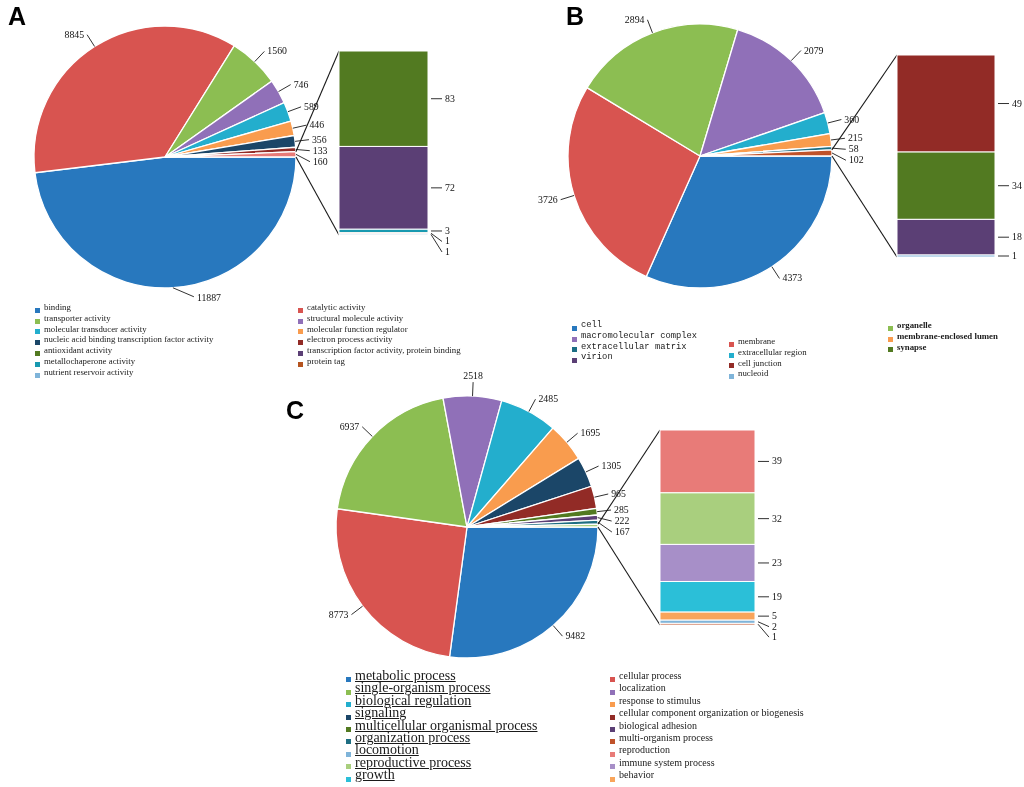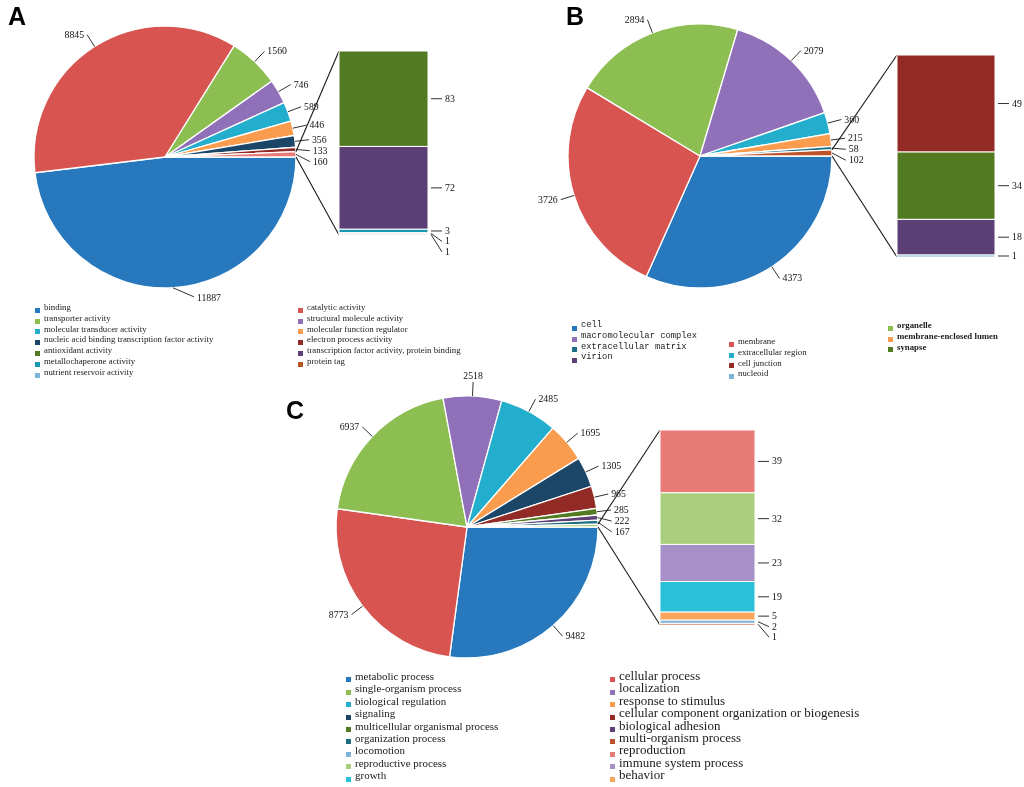--- a/index.html
+++ b/index.html
@@ -266,21 +266,21 @@
         </div>
         <div class="legend-item">
           <span class="marker" style="background: rgb(249, 156, 78);"></span>
           <span>membrane-enclosed lumen</span>
         </div>
         <div class="legend-item">
           <span class="marker" style="background: rgb(82, 122, 33);"></span>
           <span>synapse</span>
         </div>
       </div>
-      <div class="legend-col" style="left: 346px; top: 670px; font-size: 11px; line-height: 12.4px;">
+      <div class="legend-col" style="left: 346px; top: 670px; font-size: 14px; line-height: 12.4px; text-decoration: underline;">
         <div class="legend-item">
           <span class="marker" style="background: rgb(40, 120, 190);"></span>
           <span>metabolic process</span>
         </div>
         <div class="legend-item">
           <span class="marker" style="background: rgb(140, 190, 82);"></span>
           <span>single-organism process</span>
         </div>
         <div class="legend-item">
           <span class="marker" style="background: rgb(35, 174, 205);"></span>
@@ -304,21 +304,21 @@
         </div>
         <div class="legend-item">
           <span class="marker" style="background: rgb(169, 207, 126);"></span>
           <span>reproductive process</span>
         </div>
         <div class="legend-item">
           <span class="marker" style="background: rgb(43, 191, 216);"></span>
           <span>growth</span>
         </div>
       </div>
-      <div class="legend-col" style="left: 610px; top: 670px; font-size: 13px; line-height: 12.4px;">
+      <div class="legend-col" style="left: 610px; top: 670px; font-size: 10px; line-height: 12.4px;">
         <div class="legend-item">
           <span class="marker" style="background: rgb(216, 84, 80);"></span>
           <span>cellular process</span>
         </div>
         <div class="legend-item">
           <span class="marker" style="background: rgb(144, 112, 184);"></span>
           <span>localization</span>
         </div>
         <div class="legend-item">
           <span class="marker" style="background: rgb(249, 156, 78);"></span>

